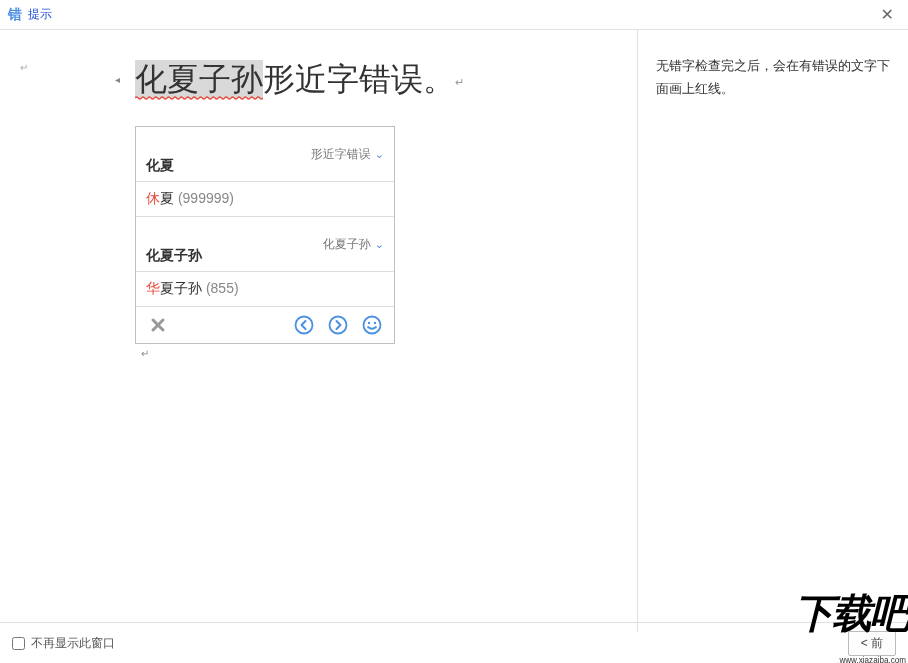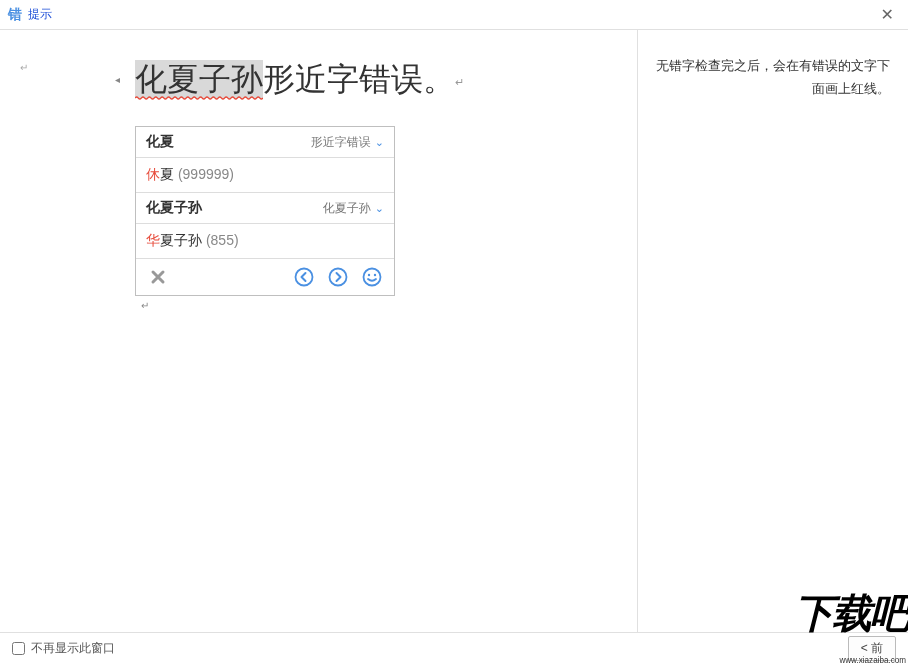--- a/index.html
+++ b/index.html
@@ -15,40 +15,40 @@
     .left-pane { flex: 1; padding: 30px 0 0 100px; position: relative; border-right: 1px solid #e0e0e0; }
 
     .sentence { font-family: SimSun, serif; font-size: 32px; line-height: 1.2; margin-bottom: 28px; margin-left: 35px; position: relative; }
     .sentence-mark { position: absolute; left: -20px; top: 14px; font-size: 10px; color: #888; }
     .highlight { background: #d9d9d9; position: relative; display: inline-block; }
     .underline { position: absolute; left: 0; right: 0; bottom: -2px; height: 4px; }
     .underline svg { width: 100%; height: 4px; display: block; }
 
     .suggest-panel { width: 260px; border: 1px solid #bfbfbf; margin-left: 35px; background: #fff; }
     .section-header { display: flex; align-items: center; justify-content: space-between; padding: 6px 10px; border-bottom: 1px solid #ddd; background: #fff; }
-    .section-word { font-size: 14px; font-weight: bold; color: #333; }
+    .section-word { font-size: 14px; font-weight: bold; color: #333; margin-top: 24px; }
     .section-type { font-size: 12px; color: #777; display: flex; align-items: center; gap: 4px; }
     .chevron { color: #4a90e2; font-size: 11px; }
     .suggestion { padding: 8px 10px; font-size: 14px; border-bottom: 1px solid #ddd; cursor: pointer; }
     .suggestion .corr { color: #e74c3c; }
     .suggestion .rest { color: #333; }
     .suggestion .freq { color: #888; }
 
     .action-row { display: flex; align-items: center; padding: 6px 10px; gap: 10px; }
     .action-row .spacer { flex: 1; }
     .action-icon { width: 24px; height: 24px; display: flex; align-items: center; justify-content: center; cursor: pointer; color: #4a90e2; }
     .action-icon.mute { color: #999; }
     .action-icon svg { width: 20px; height: 20px; }
 
     .tiny-mark { font-size: 10px; color: #888; padding: 4px 0 0 6px; }
 
     .right-pane { width: 270px; padding: 24px 18px; font-size: 13px; color: #333; line-height: 1.8; }
-    .right-pane p { margin-bottom: 18px; text-align: right; }
+    .right-pane p { margin-bottom: 18px; }
 
-    .footer { position: absolute; bottom: 0; left: 0; right: 0; height: 31px; border-top: 1px solid #e0e0e0; display: flex; align-items: center; padding: 0 12px; }
+    .footer { position: absolute; bottom: 0; left: 0; right: 0; height: 41px; border-top: 1px solid #e0e0e0; display: flex; align-items: center; padding: 0 12px; }
     .chk { display: flex; align-items: center; gap: 6px; font-size: 12px; color: #555; }
     .chk input { width: 13px; height: 13px; }
     .footer .spacer { flex: 1; }
     .nav-btn { border: 1px solid #bbb; background: #fdfdfd; padding: 3px 12px; font-size: 12px; color: #444; cursor: pointer; border-radius: 2px; }
 
     .watermark { position: absolute; right: 0; bottom: 0; width: 130px; height: 60px; pointer-events: none; }
     .watermark .big { position: absolute; right: 0; bottom: 22px; font-family: "SimHei", Arial Black, sans-serif; font-weight: 900; font-size: 40px; color: #000; font-style: italic; letter-spacing: -2px; white-space: nowrap; }
     .watermark .small { position: absolute; right: 2px; bottom: -2px; font-size: 9px; color: #333; transform: scaleX(0.9); transform-origin: right; }
 
     .para-mark { font-size: 10px; color: #aaa; position: absolute; }

